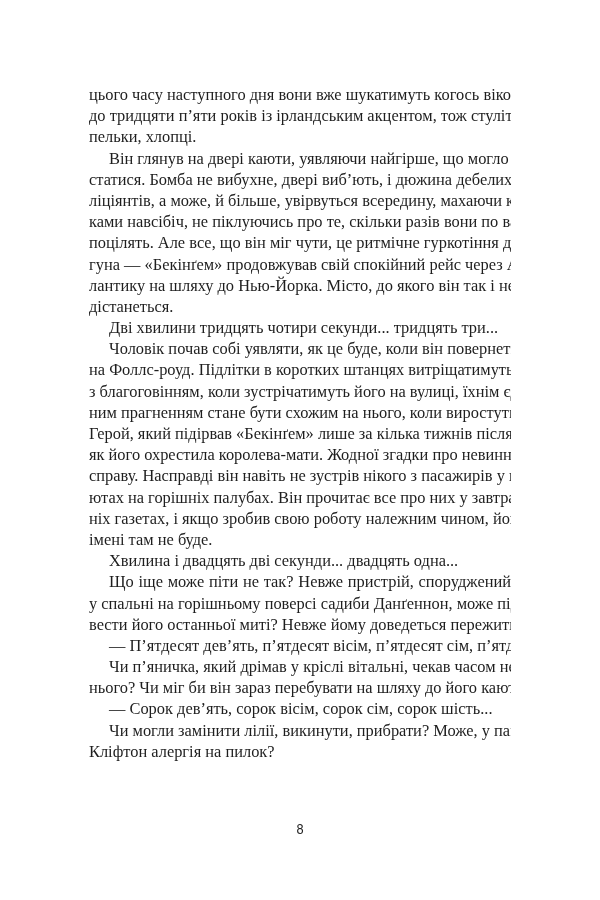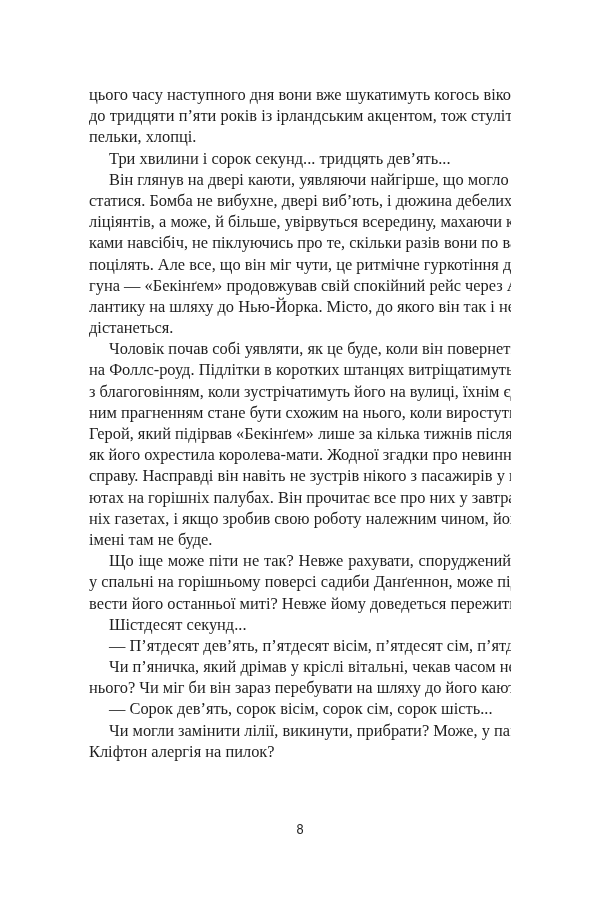--- a/index.html
+++ b/index.html
@@ -52,51 +52,51 @@
 </head>
 <body>
 
 <div class="page" id="page-body">
     <div>
       <span class="line">цього часу наступного дня вони вже шукатимуть когось віком</span>
       <span class="line">до тридцяти п’яти років із ірландським акцентом, тож стуліть</span>
       <span class="line last">пельки, хлопці.</span>
     </div>
     <div>
-      <span class="line indent last">Три хвилини і сорок секунд... тридцять дев’ять...</span>
-    </div>
-    <div>
       <span class="line indent">Він глянув на двері каюти, уявляючи найгірше, що могло би</span>
       <span class="line">статися. Бомба не вибухне, двері виб’ють, і дюжина дебелих по-</span>
       <span class="line">ліціянтів, а може, й більше, увірвуться всередину, махаючи кий-</span>
       <span class="line">ками навсібіч, не піклуючись про те, скільки разів вони по вас</span>
       <span class="line">поцілять. Але все, що він міг чути, це ритмічне гуркотіння дви-</span>
       <span class="line">гуна — «Бекінґем» продовжував свій спокійний рейс через Ат-</span>
       <span class="line">лантику на шляху до Нью-Йорка. Місто, до якого він так і не</span>
       <span class="line last">дістанеться.</span>
+    </div>
+    <div>
+      <span class="line indent last">Дві хвилини тридцять чотири секунди... тридцять три...</span>
     </div>
     <div>
       <span class="line indent">Чоловік почав собі уявляти, як це буде, коли він повернеться</span>
       <span class="line">на Фоллс-роуд. Підлітки в коротких штанцях витріщатимуться</span>
       <span class="line">з благоговінням, коли зустрічатимуть його на вулиці, їхнім єди-</span>
       <span class="line">ним прагненням стане бути схожим на нього, коли виростуть.</span>
       <span class="line">Герой, який підірвав «Бекінґем» лише за кілька тижнів після того,</span>
       <span class="line">як його охрестила королева-мати. Жодної згадки про невинні</span>
       <span class="line">справу. Насправді він навіть не зустрів нікого з пасажирів у ка-</span>
       <span class="line">ютах на горішніх палубах. Він прочитає все про них у завтраш-</span>
       <span class="line">ніх газетах, і якщо зробив свою роботу належним чином, його</span>
       <span class="line last">імені там не буде.</span>
     </div>
     <div>
-      <span class="line indent">Що іще може піти не так? Невже рахувати, споруджений</span>
+      <span class="line indent last">Хвилина і двадцять дві секунди... двадцять одна...</span>
+    </div>
+    <div>
+      <span class="line indent">Що іще може піти не так? Невже пристрій, споруджений</span>
       <span class="line">у спальні на горішньому поверсі садиби Данґеннон, може під-</span>
       <span class="line">вести його останньої миті? Невже йому доведеться пережити</span>
-    </div>
-    <div>
-      <span class="line indent last">Шістдесят секунд...</span>
     </div>
     <div>
       <span class="line indent">— П’ятдесят дев’ять, п’ятдесят вісім, п’ятдесят сім, п’ятдесят</span>
     </div>
     <div>
       <span class="line indent">Чи п’яничка, який дрімав у кріслі вітальні, чекав часом не на</span>
       <span class="line last">нього? Чи міг би він зараз перебувати на шляху до його каюти?</span>
     </div>
     <div>
       <span class="line indent last">— Сорок дев’ять, сорок вісім, сорок сім, сорок шість...</span>

